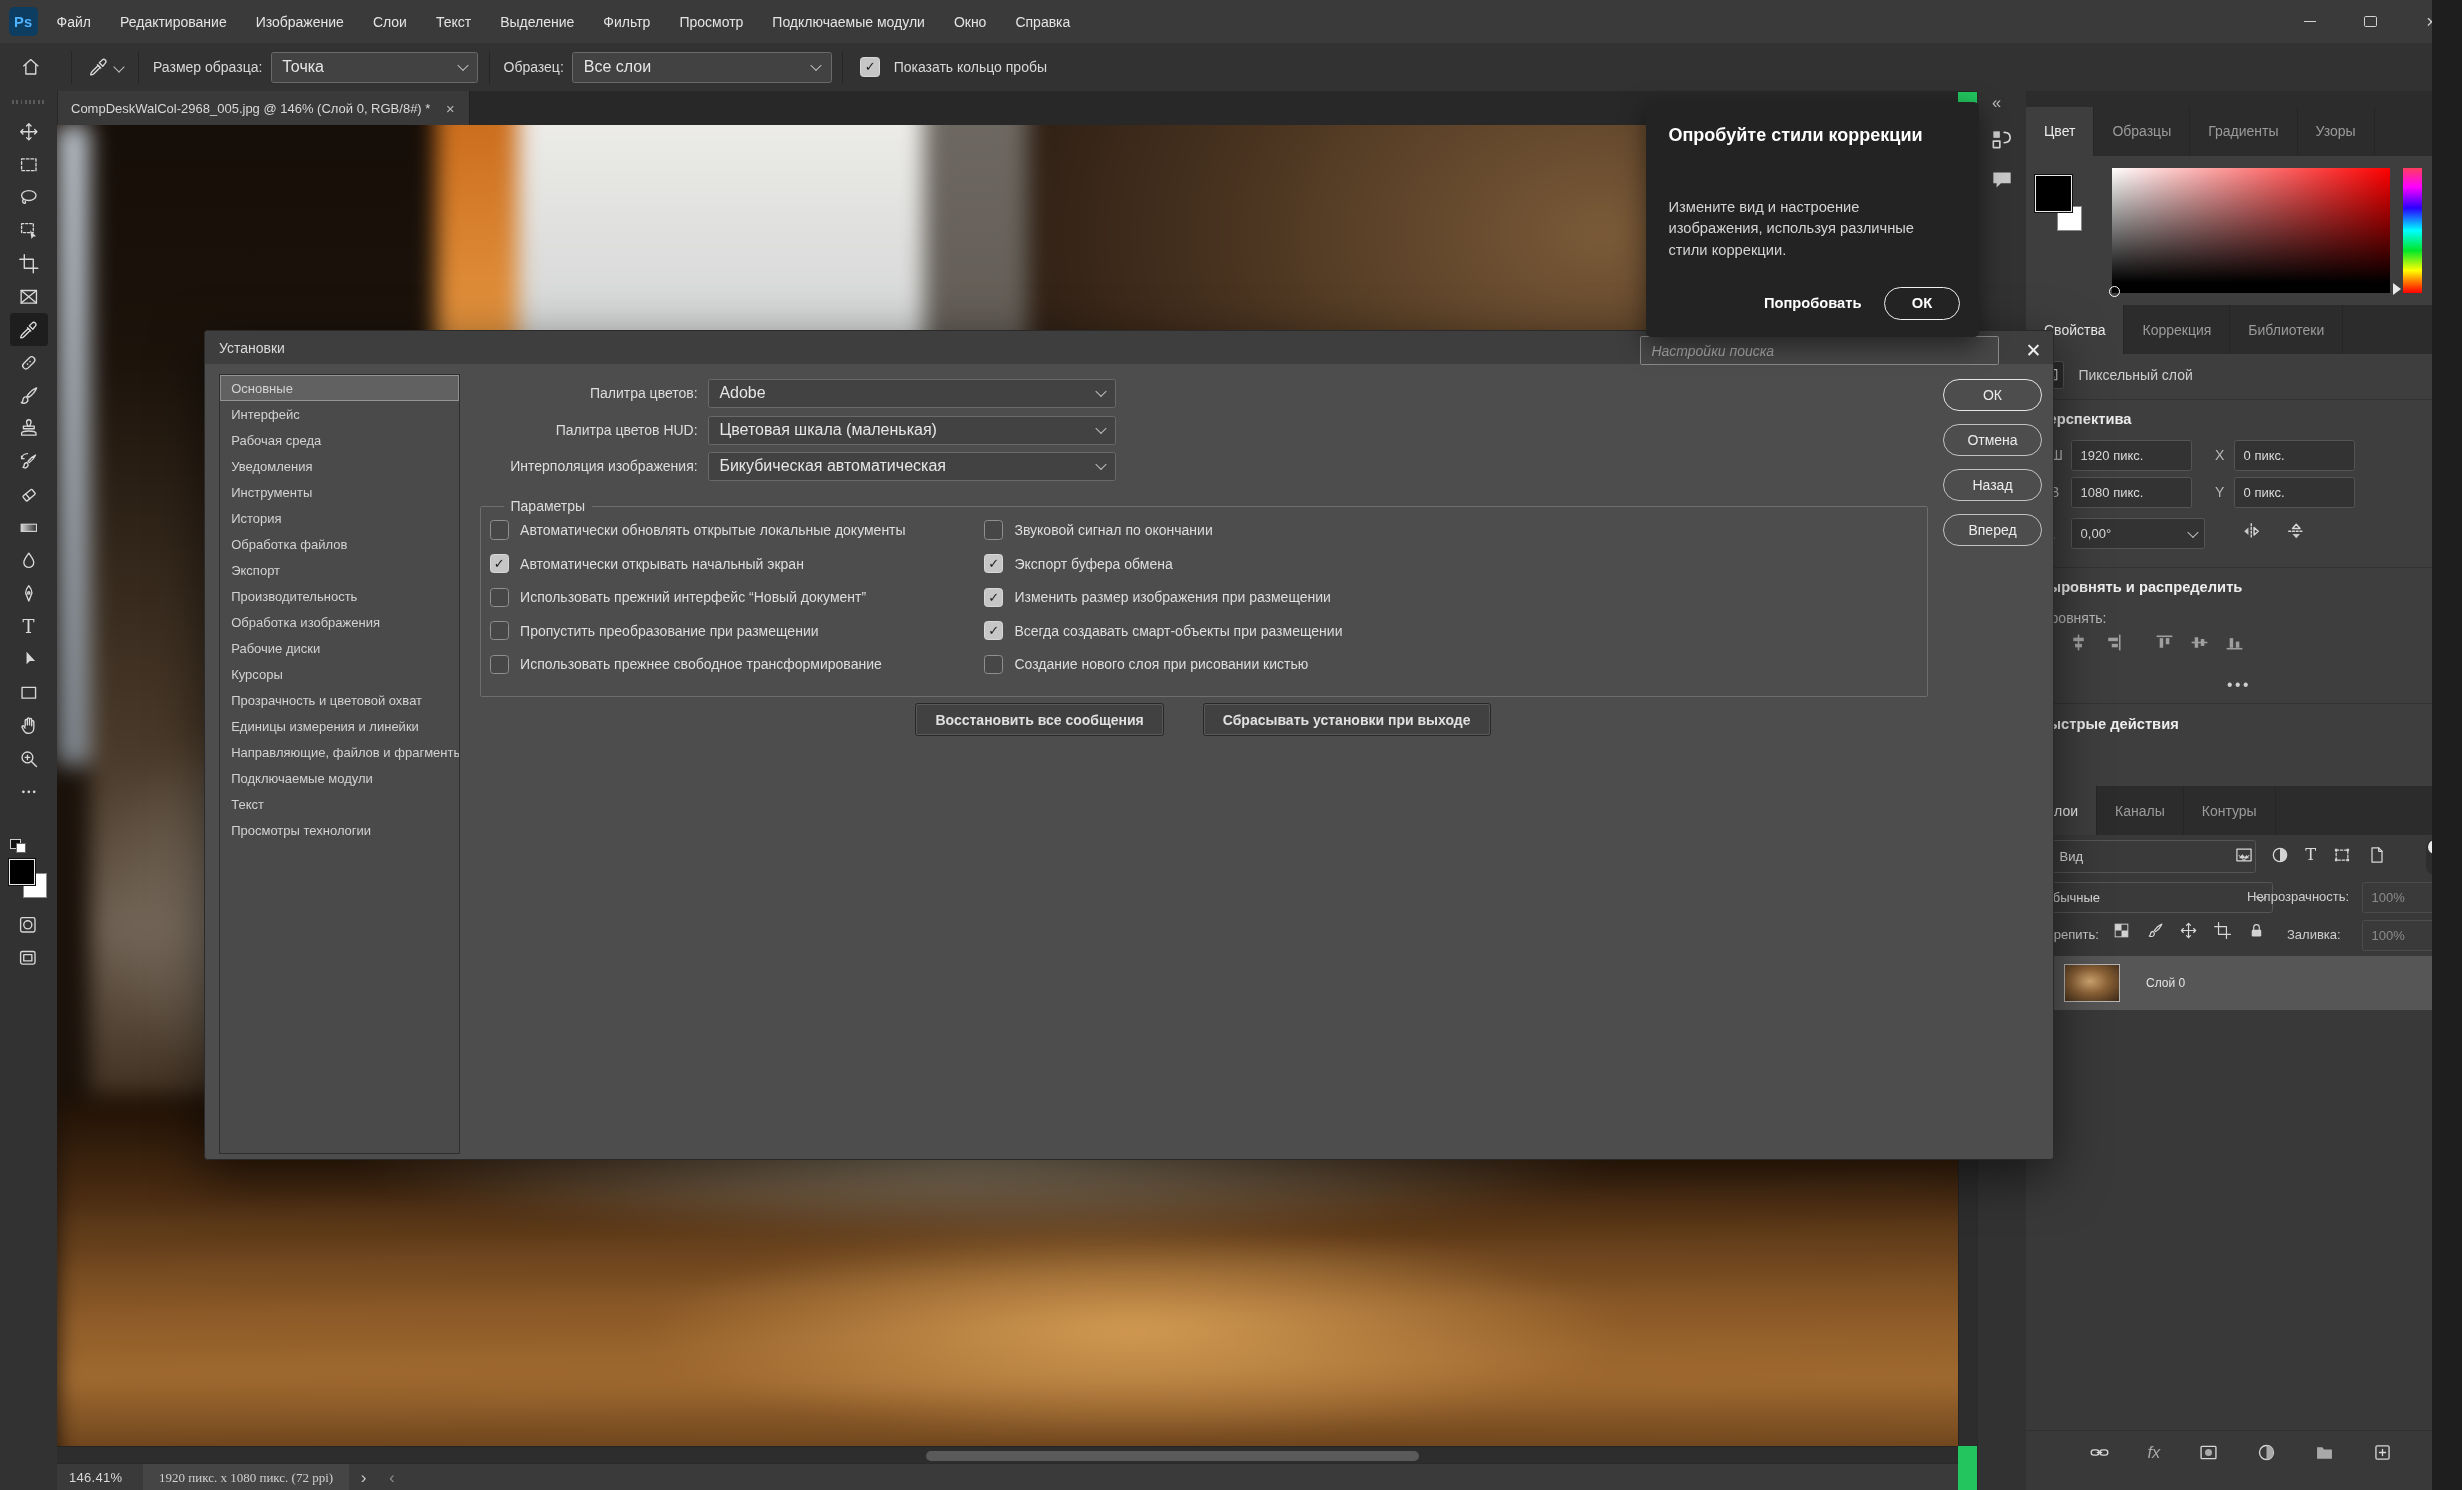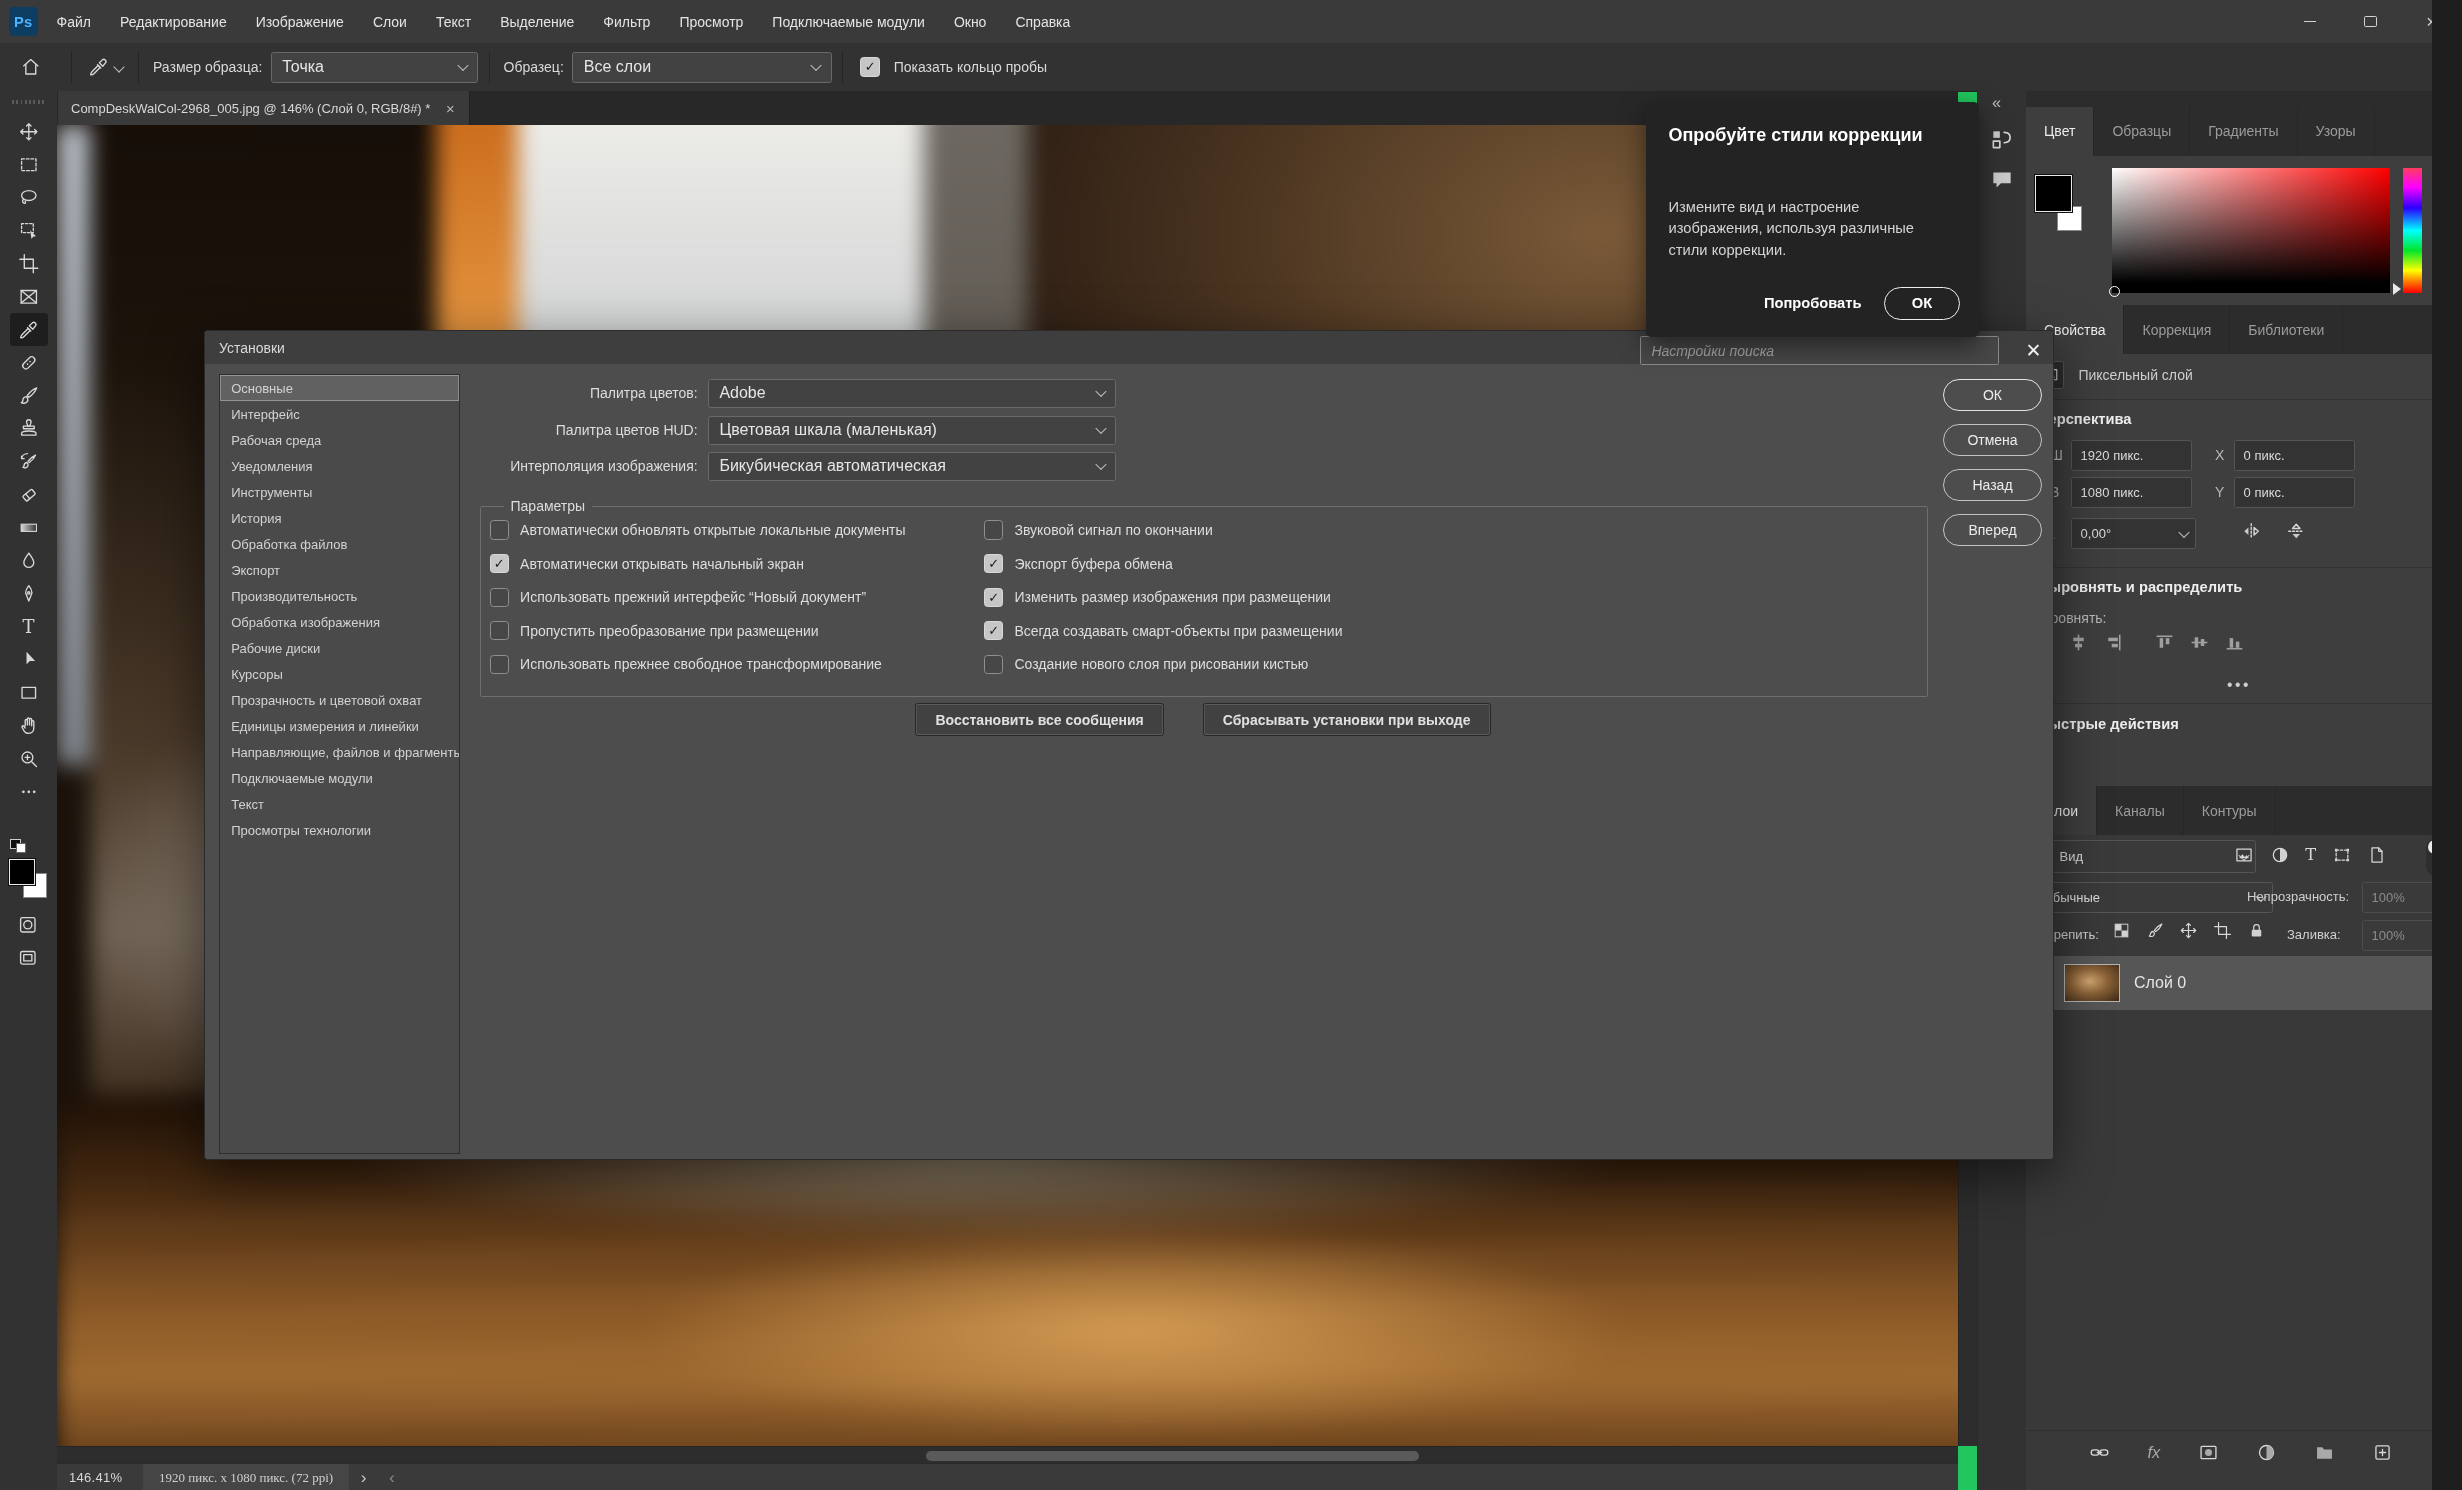--- a/index.html
+++ b/index.html
@@ -104,21 +104,21 @@
   .pschev{position:absolute;right:5.2px;width:7.8px;height:7.8px;border-right:1.4px solid #9a9a9a;border-bottom:1.4px solid #9a9a9a;}
 
   .layersbody{position:absolute;left:0;top:744px;width:437px;height:656px;background:#393939;}
   .lrow-label{color:#cfcfcf;font-size:13px;}
   .lk-icons{display:flex;gap:14.7px;align-items:center;}
   .toggle{position:absolute;left:400px;top:3.5px;width:17.3px;height:36px;background:#2e2e2e;border-radius:8.6px;}
   .toggle .knob{position:absolute;left:1.7px;top:1.7px;width:14px;height:14px;background:#e9e9e9;border-radius:50%;}
   .layerrow{position:absolute;left:0;top:121px;width:437px;height:54px;background:#565656;display:flex;align-items:center;}
   .lthumb{width:54px;height:36px;margin-left:38px;border:0.9px solid #b5b5b5;flex:none;
           background:radial-gradient(ellipse at 45% 45%,#cfa671 0%,#8a6136 45%,#3a2817 100%),#3a2817;}
-  .lname{margin-left:14px;color:#e5e5e5;font-size:16px;}
+  .lname{margin-left:26px;color:#e5e5e5;font-size:12px;}
   .lbots{position:absolute;left:0;top:595px;width:437px;height:42px;border-top:0.9px solid #2f2f2f;
          display:flex;align-items:center;justify-content:space-evenly;padding:0 26px;}
   .fxtxt{color:#a9a9a9;font-size:16.4px;font-style:italic;}
 
   
   .dialog{left:204px;top:330px;width:1848px;height:828px;background:#4d4d4d;border:0.9px solid #2a2a2a;border-radius:3.5px;
           box-shadow:0 15.6px 52px rgba(0,0,0,.55);z-index:40;}
   .dtitle{position:absolute;left:0;top:0;width:100%;height:33px;background:#3e3e3e;border-radius:3.5px 3.5px 0 0;
           display:flex;align-items:center;color:#d9d9d9;font-size:14px;}
   .dtitle span{margin-left:14px;}
@@ -547,21 +547,21 @@
       <div class="phead" style="left:12px;top:57px;">Перспектива</div>
       <span class="plabel" style="left:24px;top:93px;">Ш</span>
       <div class="pfield" style="left:45px;top:86px;width:102px;">1920 пикс.</div>
       <span class="plabel" style="left:189px;top:93px;">X</span>
       <div class="pfield" style="left:208px;top:86px;width:102px;">0 пикс.</div>
       <span class="plabel" style="left:24px;top:130px;">В</span>
       <div class="pfield" style="left:45px;top:123px;width:102px;">1080 пикс.</div>
       <span class="plabel" style="left:189px;top:130px;">Y</span>
       <div class="pfield" style="left:208px;top:123px;width:102px;">0 пикс.</div>
       <span class="plabel" style="left:15.6px;top:170px;font-size:16.4px;">∠</span>
-      <div class="pfield" style="left:45px;top:164px;width:102px;padding-right:12px;">
+      <div class="pfield" style="left:45px;top:164px;width:102px;padding-right:21px;">
         <span>0,00°</span>
         <span class="chev" style="right:7px;"></span>
       </div>
       <span class="abs" style="left:214px;top:166px;">
         <svg viewBox="0 0 24 24" width="22.5" height="22.5">
             <g class="ic" stroke="#c9c9c9">
               <path d="M12 4v16" stroke-dasharray="2 2"></path>
               <path d="M9 8L4.5 12 9 16z" fill="#c9c9c9" stroke="none"></path>
               <path d="M15 8l4.5 4L15 16z"></path>
             </g>

